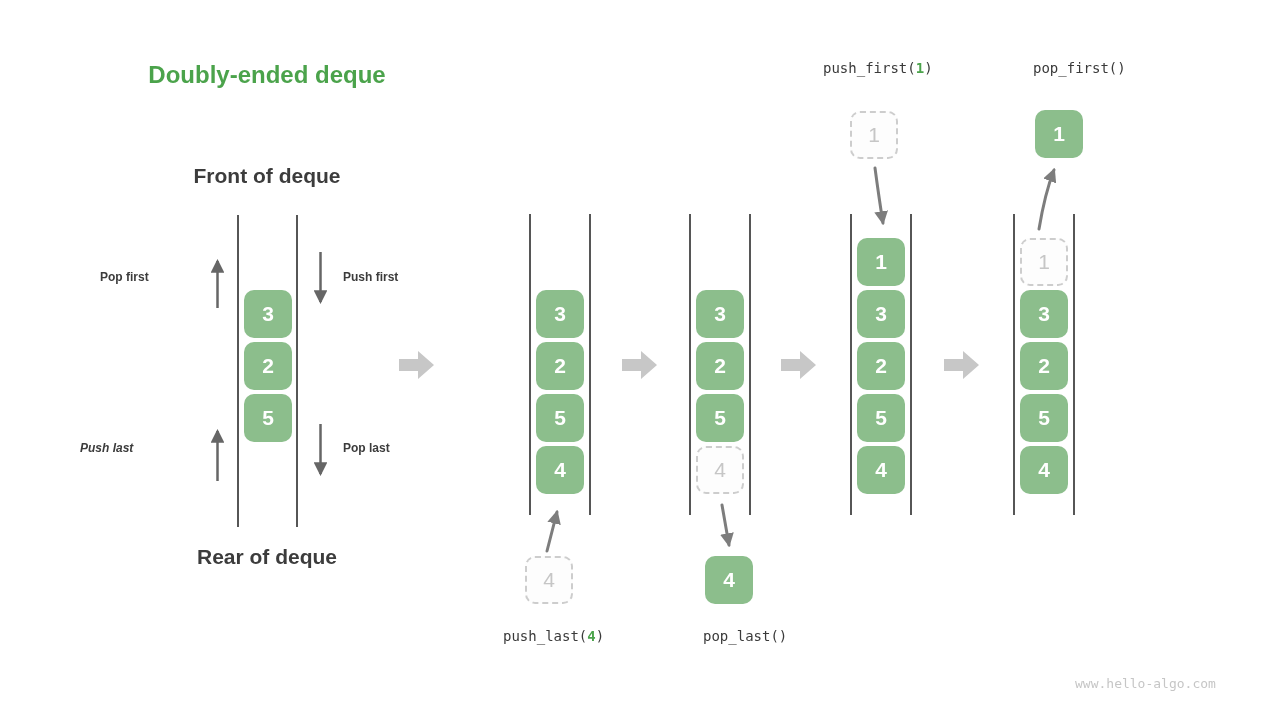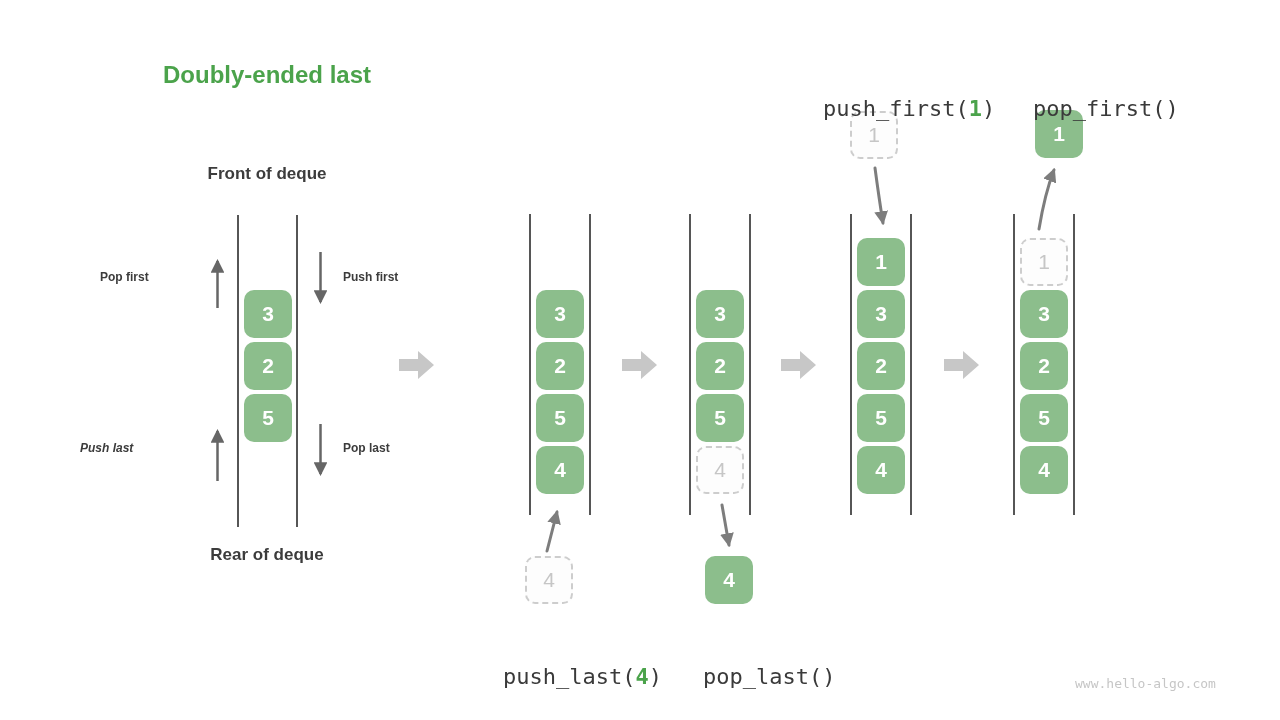--- a/index.html
+++ b/index.html
@@ -6,58 +6,58 @@
   .canvas {
     position:relative; width:1280px; height:720px; background:#ffffff;
     font-family:"Liberation Sans", sans-serif; overflow:hidden;
   }
   .title {
     position:absolute; left:117px; top:56px; width:300px; text-align:center;
     color:var(--title-green,#4ba34b); font-size:24px; font-weight:bold; line-height:38px;
   }
   .bigLabel {
     position:absolute; width:300px; text-align:center;
-    color:var(--label-dark,#3c3c3c); font-size:17px; font-weight:bold;
+    color:var(--label-dark,#3c3c3c); font-size:21px; font-weight:bold;
   }
   .sideLabel {
     position:absolute; color:var(--label-dark,#3c3c3c);
     font-size:12px; font-weight:bold; white-space:nowrap;
   }
   .vline { position:absolute; width:2px; background:var(--line-color,#565656); }
   .cell {
     position:absolute; width:48px; height:48px; border-radius:10px; box-sizing:border-box;
     display:flex; align-items:center; justify-content:center; font-size:21px;
   }
   .cell.solid { background:var(--box-green,#8cbe8c); color:#ffffff; font-weight:bold; }
   .cell.ghost {
     background:#fdfdfd; border:2px dashed var(--ghost-border,#cdcdcd);
     color:var(--ghost-text,#c6c6c6); font-weight:normal;
   }
   .codeLabel {
-    position:absolute; font-family:"DejaVu Sans Mono", monospace; font-size:22px;
-    color:var(--code-text,#3a3a3a); white-space:pre;margin-top:36px;
+    position:absolute; font-family:"DejaVu Sans Mono", monospace; font-size:14px;
+    color:var(--code-text,#3a3a3a); white-space:pre;
   }
   .codeLabel .arg { color:var(--code-arg-green,#4ba34b); font-weight:bold; }
   .overlay { position:absolute; left:0; top:0; pointer-events:none; }
   .demoArrow { stroke:var(--arrow-dark,#666666); stroke-width:2.5; fill:none; marker-end:url(#mDark); }
   .opArrow   { stroke:var(--op-arrow,#7d7d7d); stroke-width:3; fill:none; marker-end:url(#mMid); stroke-linecap:round; }
   .flowArrow { fill:var(--flow-gray,#c7c7c7); }
   .watermark {
     position:absolute; left:1075px; top:676px;
     font-family:"DejaVu Sans Mono", monospace; font-size:13px;
     color:var(--watermark-color,#c6c6c6);
   }
 </style>
 </head>
 <body>
 
 <div class="canvas">
 
   <div class="title">
-    <div>Doubly-ended last</div>
+    <div>Doubly-ended deque</div>
   </div>
 
   <div class="bigLabel" style="left:117px; top:164px;">Front of deque</div>
   <div class="bigLabel" style="left:117px; top:545px;">Rear of deque</div>
 
   <div class="sideLabel" style="left:100px; top:270px;">Pop first</div>
   <div class="sideLabel" style="left:343px; top:270px;">Push first</div>
   <div class="sideLabel" style="left:80px;  top:441px;font-style:italic;">Push last</div>
   <div class="sideLabel" style="left:343px; top:441px;">Pop last</div>
 

